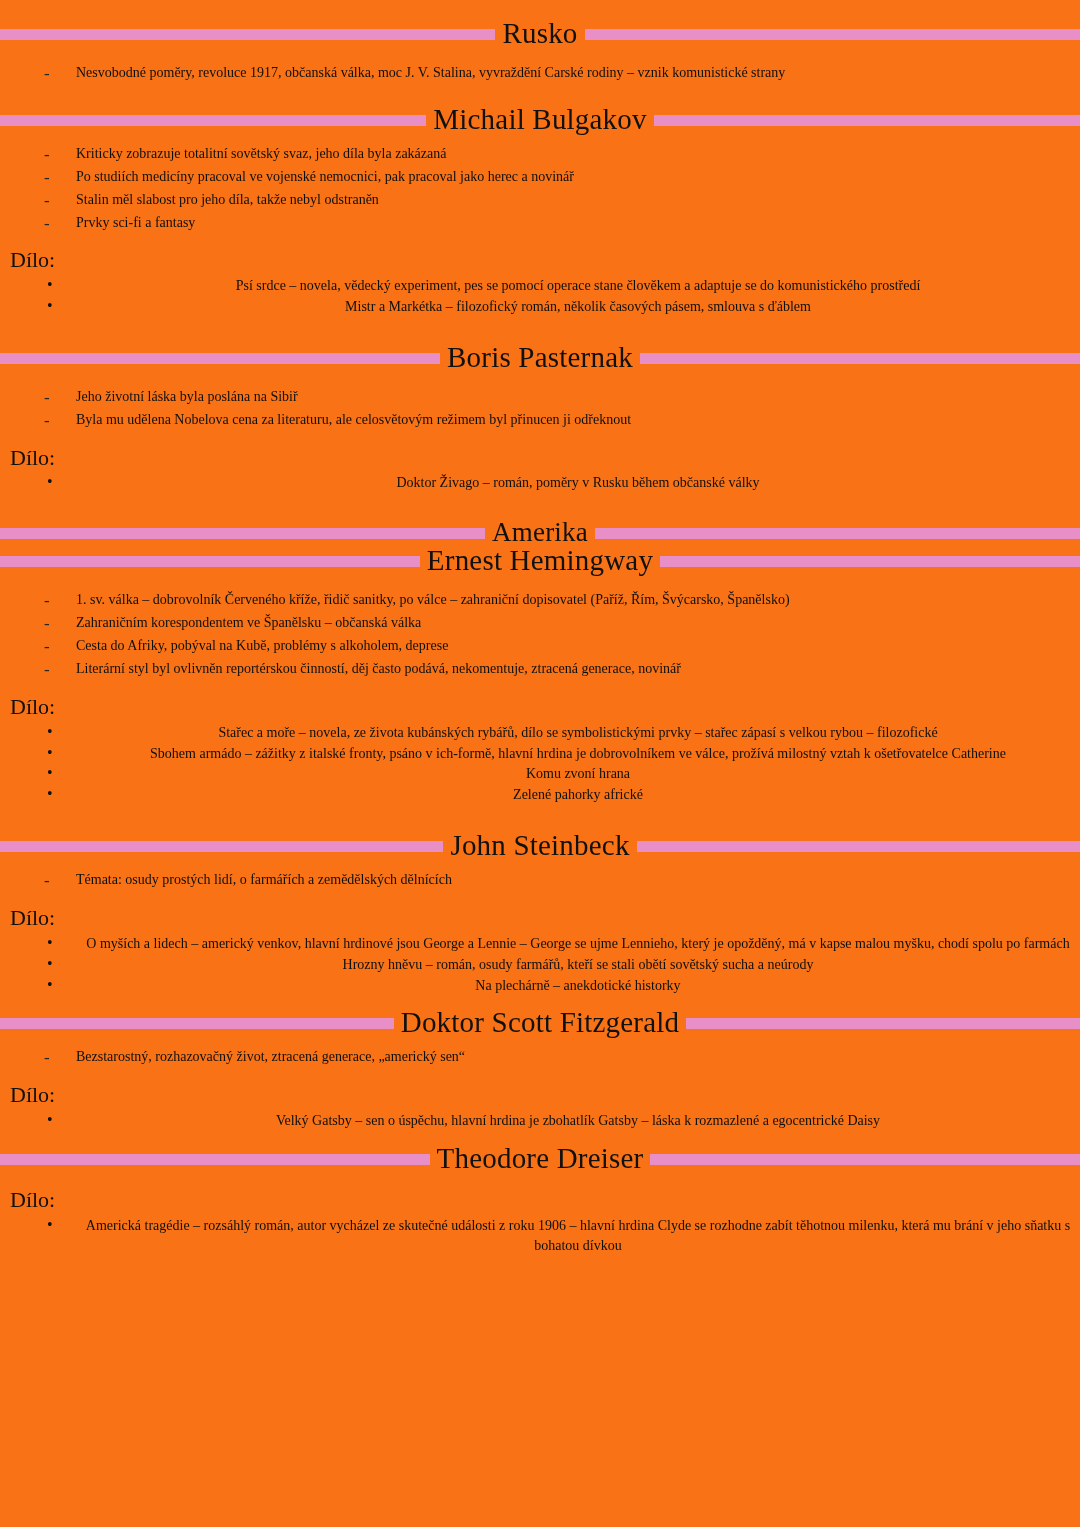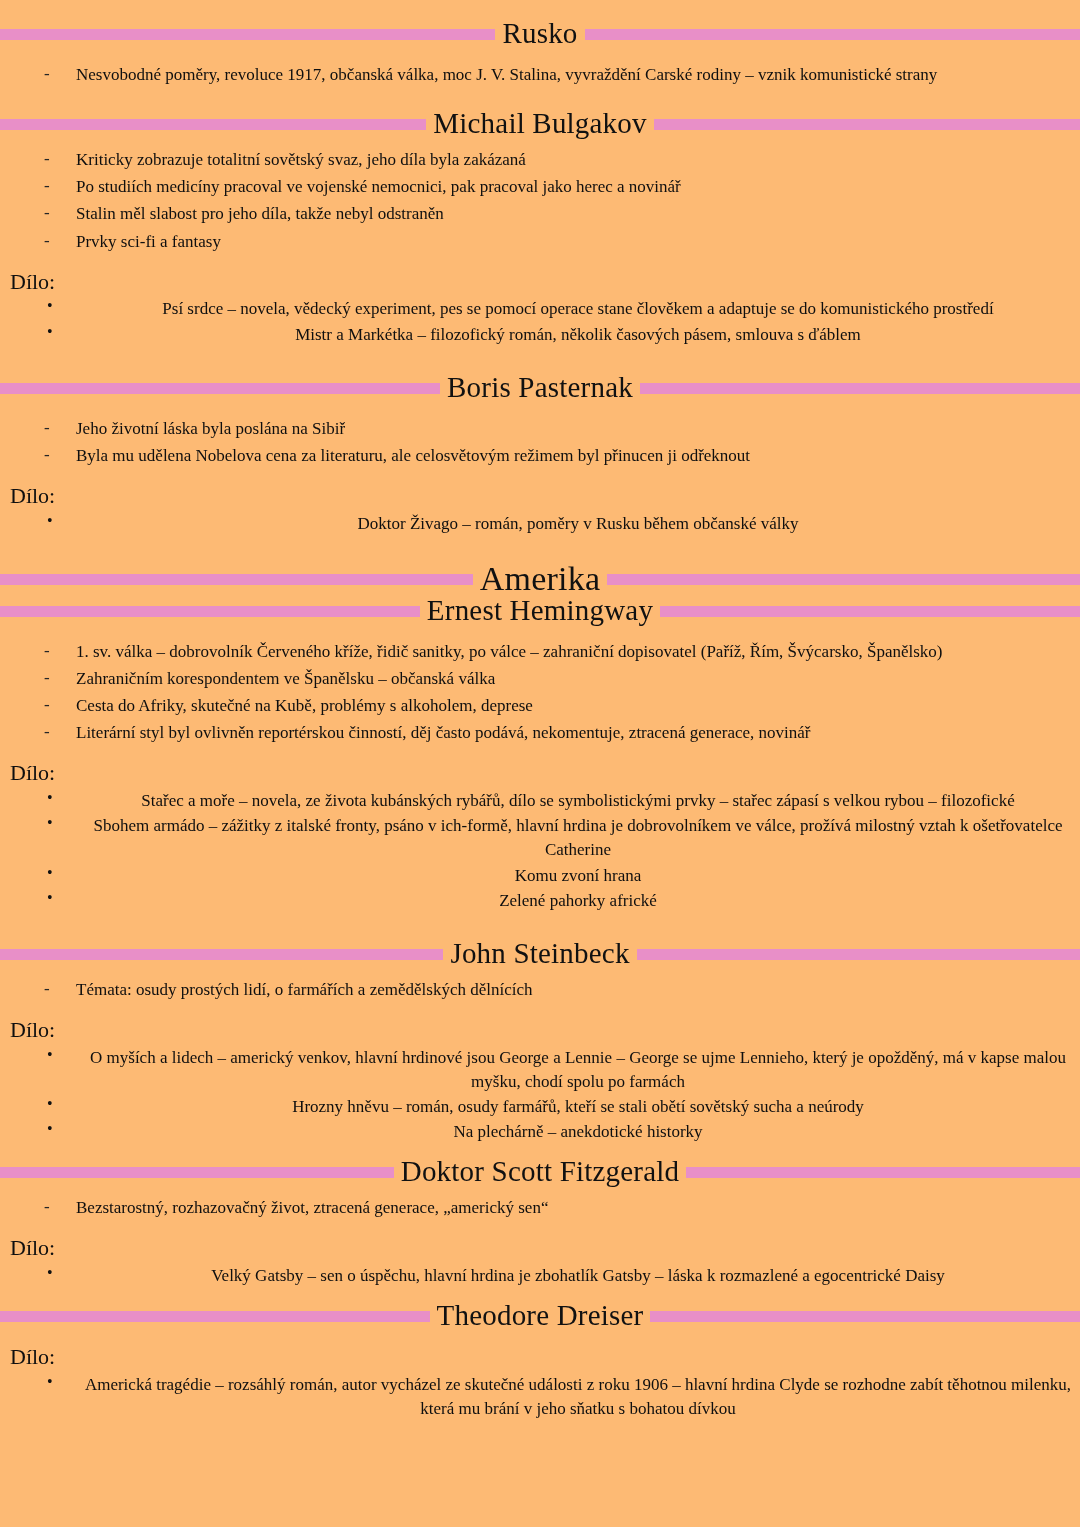--- a/index.html
+++ b/index.html
@@ -45,35 +45,35 @@
     font-size: 29px;
     font-weight: 400;
     line-height: 1.0;
     letter-spacing: 0.2px;
     white-space: nowrap;
     padding: 0 7px;
     color: #111111;
     position: relative;
     top: -1px;
   }
-  .heading.big .htext { font-size: 34px; }
+  .heading.big .htext { font-size: 27px; }
 
   
   .sec { }
 
   ul.dash, ul.dot {
     list-style: none;
     margin: 0;
     padding: 0;
   }
   ul.dash > li, ul.dot > li {
     position: relative;
     margin: 0 0 0 0;
     padding: 0 0 0 76px;
-    font-size: 17px;
+    font-size: 14px;
     line-height: 1.42;
     color: #0f0f0f;
   }
   ul.dash > li { margin-bottom: 3px; }
   ul.dot  > li { margin-bottom: 1px; text-align: center; }
 
   ul.dash > li::before {
     content: "-";
     position: absolute;
     left: 44px;
@@ -100,21 +100,21 @@
 
   .pad-top-sm { height: 9px; }
   .pad-top-md { height: 14px; }
   .pad-bottom-sm { height: 13px; }
   .pad-bottom-md { height: 20px; }
   .pad-bottom-lg { height: 26px; }
 </style>
 </head>
 <body>
 
-<div class="page" style="background: #fdba74;">
+<div class="page" style="background: #f97316;">
 
   <div class="sec">
     <div class="heading">
       <span class="rule left" style="background: rgb(232, 143, 200);"></span>
       <span class="htext">Rusko</span>
       <span class="rule right" style="background: rgb(232, 143, 200);"></span>
     </div>
     <div class="pad-top-md"></div>
     <ul class="dash">
       <li>Nesvobodné poměry, revoluce 1917, občanská válka, moc J. V. Stalina, vyvraždění Carské rodiny – vznik komunistické strany</li>
@@ -172,21 +172,21 @@
   <div class="sec">
     <div class="heading">
       <span class="rule left" style="background: rgb(232, 143, 200);"></span>
       <span class="htext">Ernest Hemingway</span>
       <span class="rule right" style="background: rgb(232, 143, 200);"></span>
     </div>
     <div class="pad-top-md"></div>
     <ul class="dash">
       <li>1. sv. válka – dobrovolník Červeného kříže, řidič sanitky, po válce – zahraniční dopisovatel (Paříž, Řím, Švýcarsko, Španělsko)</li>
       <li>Zahraničním korespondentem ve Španělsku – občanská válka</li>
-      <li>Cesta do Afriky, skutečné na Kubě, problémy s alkoholem, deprese</li>
+      <li>Cesta do Afriky, pobýval na Kubě, problémy s alkoholem, deprese</li>
       <li>Literární styl byl ovlivněn reportérskou činností, děj často podává, nekomentuje, ztracená generace, novinář</li>
     </ul>
     <div class="dilo">Dílo:</div>
     <ul class="dot after-dilo">
       <li>Stařec a moře – novela, ze života kubánských rybářů, dílo se symbolistickými prvky – stařec zápasí s velkou rybou – filozofické</li>
       <li>Sbohem armádo – zážitky z italské fronty, psáno v ich-formě, hlavní hrdina je dobrovolníkem ve válce, prožívá milostný vztah k ošetřovatelce Catherine</li>
       <li>Komu zvoní hrana</li>
       <li>Zelené pahorky africké</li>
     </ul>
     <div class="pad-bottom-lg"></div>

